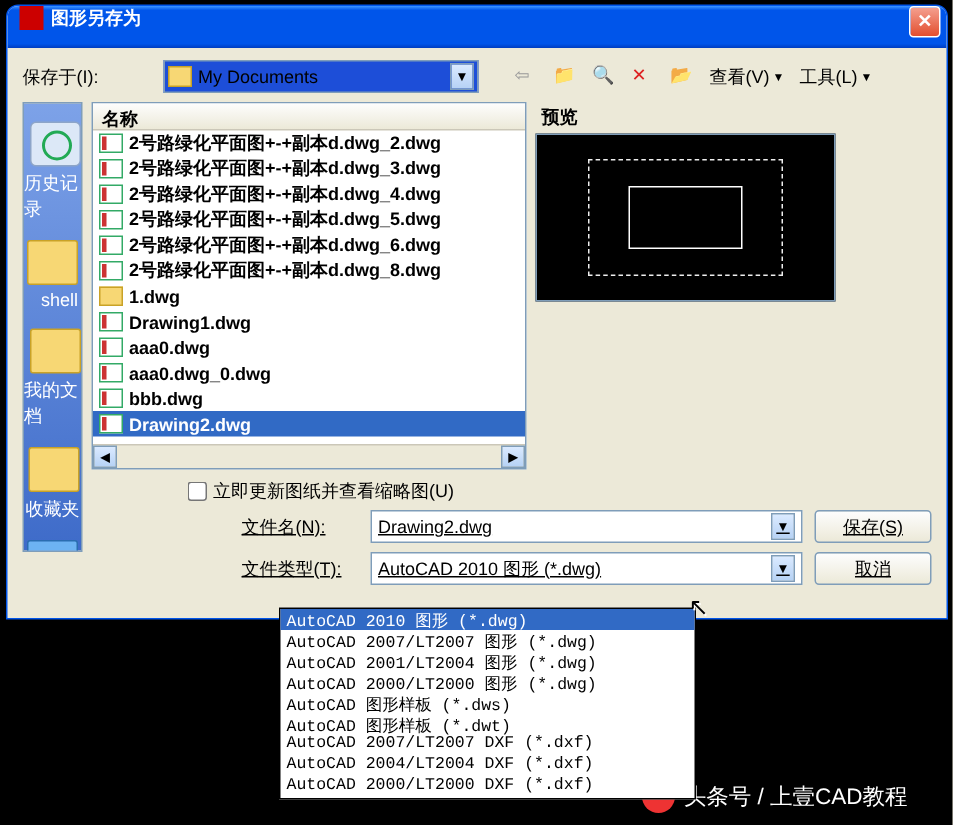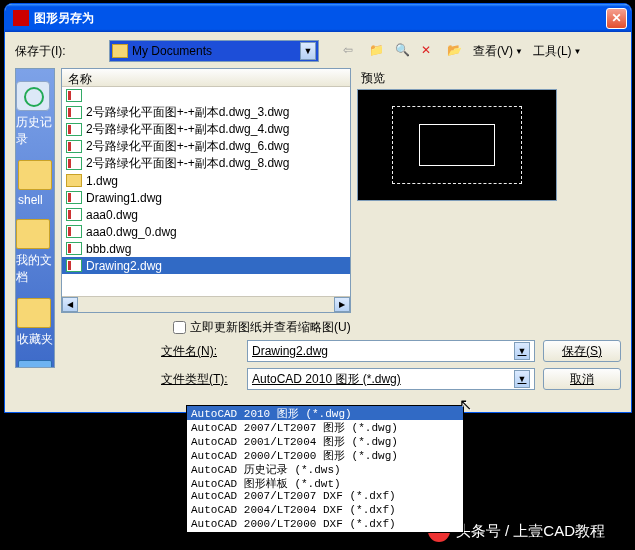--- a/index.html
+++ b/index.html
@@ -1,57 +1,57 @@
 <!DOCTYPE html>
 <html><head>
 <meta charset="utf-8">
 <style>
 * { box-sizing: border-box; margin: 0; padding: 0; }
 body { font-family: "SimSun", "宋体", Arial, sans-serif; font-size: 12px; background: #000; width: 635px; height: 550px; position: relative; }
 .dialog { position: absolute; left: 4px; top: 3px; width: 628px; height: 410px; background: #ece9d8; border: 1px solid #0055ea; border-radius: 8px 8px 0 0; overflow: hidden; }
-.titlebar { height: 28px; background: linear-gradient(to bottom, #3d95ff 0%, #0055ea 10%, #0055ea 90%, #003dc0 100%); display: flex; align-items: center; padding: 0 4px 0 8px; color: #fff; font-weight: bold; }
+.titlebar { height: 28px; background: linear-gradient(to bottom, #3d95ff 0%, #0055ea 10%, #0055ea 90%, #003dc0 100%); display: flex; padding: 0 4px 0 8px; color: #fff; font-weight: bold; }
 .titlebar .app-icon { width: 16px; height: 16px; background: #c00; margin-right: 5px; display: inline-block; }
 .titlebar .title-text { flex: 1; }
 .close-btn { width: 21px; height: 21px; background: linear-gradient(to bottom, #f5a090, #e24e2e); border: 1px solid #fff; border-radius: 3px; color: #fff; text-align: center; line-height: 18px; font-weight: bold; cursor: pointer; }
 .content { padding: 8px 10px; }
 .row-top { display: flex; align-items: center; gap: 16px; margin-bottom: 6px; }
 .label { min-width: 78px; }
 .path-select { flex: 0 0 210px; height: 22px; border: 1px solid #7f9db9; background: #1d4ed8; display: flex; align-items: center; padding: 0 2px; }
 .path-select .folder-ico { width: 16px; height: 14px; background: #f7d774; border: 1px solid #c9a227; margin-right: 4px; }
 .path-select .dd-arrow { width: 16px; height: 18px; background: linear-gradient(#dbeaff,#b6d2f5); border: 1px solid #7f9db9; margin-left: auto; text-align: center; line-height: 16px; font-size: 9px; }
 .tool-icons { display: flex; align-items: center; gap: 10px; margin-left: 8px; }
 .tool-ico { width: 16px; height: 16px; display: inline-block; position: relative; }
 .tb-text { display: flex; align-items: center; gap: 2px; }
 .dd-small { font-size: 8px; }
 .main-area { display: flex; gap: 6px; }
 .sidebar { width: 90px; height: 300px; background: linear-gradient(to bottom, #7da2e8, #3e6bc9); border: 1px solid #7f9db9; display: flex; flex-direction: column; align-items: center; padding: 8px 0; gap: 4px; overflow: hidden; }
-.sidebar-item { display: flex; flex-direction: column; align-items: flex-start; color: #fff; font-size: 12px; gap: 3px; cursor: pointer; padding: 4px 0; }
+.sidebar-item { display: flex; flex-direction: column; align-items: flex-end; color: #fff; font-size: 12px; gap: 3px; cursor: pointer; padding: 4px 0; }
 .sidebar-item .big-ico { width: 34px; height: 30px; background: #f7d774; border: 1px solid #c9a227; border-radius: 2px; }
 .sidebar-item .big-ico.clock { background: #dce8f7; border-color: #8da5c8; border-radius: 4px; position: relative; }
 .sidebar-item .big-ico.clock::after { content:""; position:absolute; width:16px; height:16px; border:2px solid #2a5; border-radius:50%; left:7px; top:5px; }
 .file-pane { flex: 1; display: flex; flex-direction: column; }
 .file-header-row { display: flex; gap: 6px; }
-.file-list { width: 290px; height: 245px; border: 1px solid #7f9db9; background: #fff; display: flex; flex-direction: column; }
+.file-list { width: 290px; height: 245px; border: 1px solid #7f9db9; background: #fff; display: flex; flex-direction: column; font-weight: bold; }
 .col-header { height: 18px; background: linear-gradient(#fdfdfd,#ece9d8); border-bottom: 1px solid #cbc7b8; padding: 2px 6px; }
 .file-items { flex: 1; overflow: hidden; }
 .file-item { display: flex; align-items: center; height: 17px; padding: 0 4px; gap: 4px; white-space: nowrap; }
 .file-item .fico { width: 16px; height: 13px; background: #fff; border: 1px solid #3a6; position: relative; }
 .file-item .fico::before { content:""; position:absolute; left:1px; top:1px; width:3px; height:9px; background:#c33; }
 .file-item .fico.fold { background: #f7d774; border-color: #c9a227; }
 .file-item .fico.fold::before { display: none; }
 .file-item.selected { background: #316ac5; color: #fff; }
 .scrollbar-h { height: 16px; background: #ece9d8; border-top: 1px solid #cbc7b8; display: flex; }
 .sb-btn { width: 16px; height: 15px; background: linear-gradient(#dbeaff,#b6d2f5); border: 1px solid #7f9db9; font-size: 8px; text-align: center; line-height: 13px; }
 .sb-track { flex: 1; }
 .preview-pane { width: 200px; }
-.prev-label { padding: 2px 4px; }
+.prev-label { padding: 2px 4px; font-weight: bold; }
 .preview-box { border: 1px solid #7f9db9; background: #000; height: 112px; display: flex; align-items: center; justify-content: center; }
 .preview-inner { width: 130px; height: 78px; border: 1px dashed #eee; display: flex; align-items: center; justify-content: center; }
 .preview-rect { width: 76px; height: 42px; border: 1px solid #fff; }
-.checkbox-row { display: flex; align-items: center; gap: 4px; margin: 6px 0 4px 112px; }
+.checkbox-row { display: flex; align-items: center; gap: 4px; margin: 6px 0 4px 64px; }
 .checkbox-row input { width: 13px; height: 13px; }
 .bottom-rows { margin-left: 100px; text-decoration: underline; }
 .form-row { display: flex; align-items: center; gap: 8px; margin-bottom: 6px; }
 .form-row .lbl { width: 78px; }
 .combo { width: 288px; height: 22px; border: 1px solid #7f9db9; background: #fff; display: flex; align-items: center; padding: 0 4px; }
 .combo .dd-arrow { width: 16px; height: 18px; background: linear-gradient(#dbeaff,#b6d2f5); border: 1px solid #7f9db9; margin-left: auto; text-align: center; line-height: 16px; font-size: 9px; }
 .btn { width: 78px; height: 22px; background: linear-gradient(#fdfdfd,#ece9d8); border: 1px solid #7f9db9; border-radius: 3px; text-align: center; line-height: 20px; cursor: pointer; }
 .dropdown-list { position: absolute; left: 186px; top: 405px; width: 278px; background: #fff; border: 1px solid #000; z-index: 100; }
 .dropdown-list .dd-item { height: 14px; padding: 0 4px; font-family: "Courier New", monospace; font-size: 11px; white-space: nowrap; cursor: pointer; }
 .dropdown-list .dd-item.sel { background: #316ac5; color: #fff; }
@@ -117,28 +117,33 @@
         </div>
       </div>
 
       <div class="file-pane">
         <div class="file-header-row">
           <div class="file-list">
             <div class="col-header">名称</div>
             <div class="file-items" id="file-items">
                 <div class="file-item">
                   <span class="fico"></span>
+                  <span>2号路绿化平面图+-+副本d.dwg_2.dwg</span>
                 </div>
                 <div class="file-item">
                   <span class="fico"></span>
                   <span>2号路绿化平面图+-+副本d.dwg_3.dwg</span>
                 </div>
                 <div class="file-item">
                   <span class="fico"></span>
                   <span>2号路绿化平面图+-+副本d.dwg_4.dwg</span>
+                </div>
+                <div class="file-item">
+                  <span class="fico"></span>
+                  <span>2号路绿化平面图+-+副本d.dwg_5.dwg</span>
                 </div>
                 <div class="file-item">
                   <span class="fico"></span>
                   <span>2号路绿化平面图+-+副本d.dwg_6.dwg</span>
                 </div>
                 <div class="file-item">
                   <span class="fico"></span>
                   <span>2号路绿化平面图+-+副本d.dwg_8.dwg</span>
                 </div>
                 <div class="file-item">
@@ -208,21 +213,21 @@
       </div>
     </div>
   </div>
 </div>
 
 <div class="dropdown-list" id="dd-list">
     <div class="dd-item sel">AutoCAD 2010 图形 (*.dwg)</div>
     <div class="dd-item">AutoCAD 2007/LT2007 图形 (*.dwg)</div>
     <div class="dd-item">AutoCAD 2001/LT2004 图形 (*.dwg)</div>
     <div class="dd-item">AutoCAD 2000/LT2000 图形 (*.dwg)</div>
-    <div class="dd-item">AutoCAD 历史记录 (*.dws)</div>
+    <div class="dd-item">AutoCAD 图形样板 (*.dws)</div>
     <div class="dd-item">AutoCAD 图形样板 (*.dwt)</div>
     <div class="dd-item">AutoCAD 2007/LT2007 DXF (*.dxf)</div>
     <div class="dd-item">AutoCAD 2004/LT2004 DXF (*.dxf)</div>
     <div class="dd-item">AutoCAD 2000/LT2000 DXF (*.dxf)</div>
   </div>
 
 <div class="cursor-arrow">↖</div>
 
 <div class="watermark">
   <span class="wm-ico"></span>

